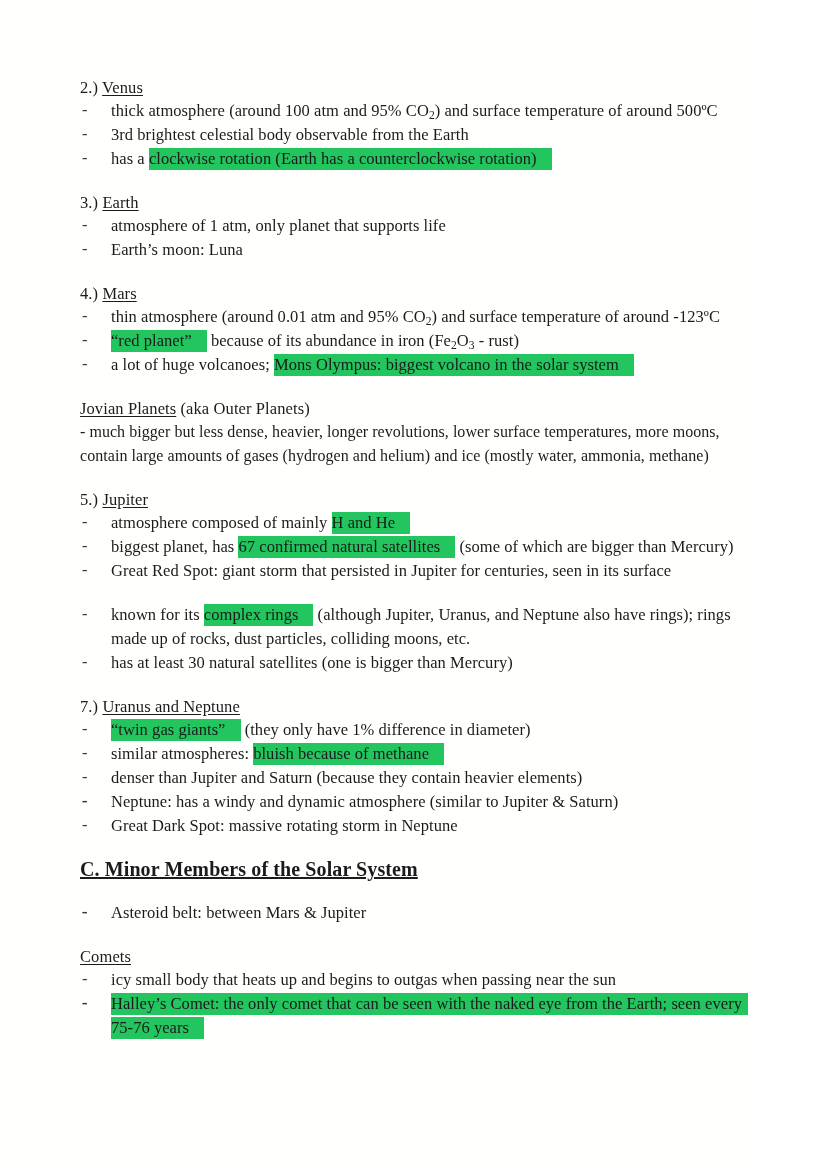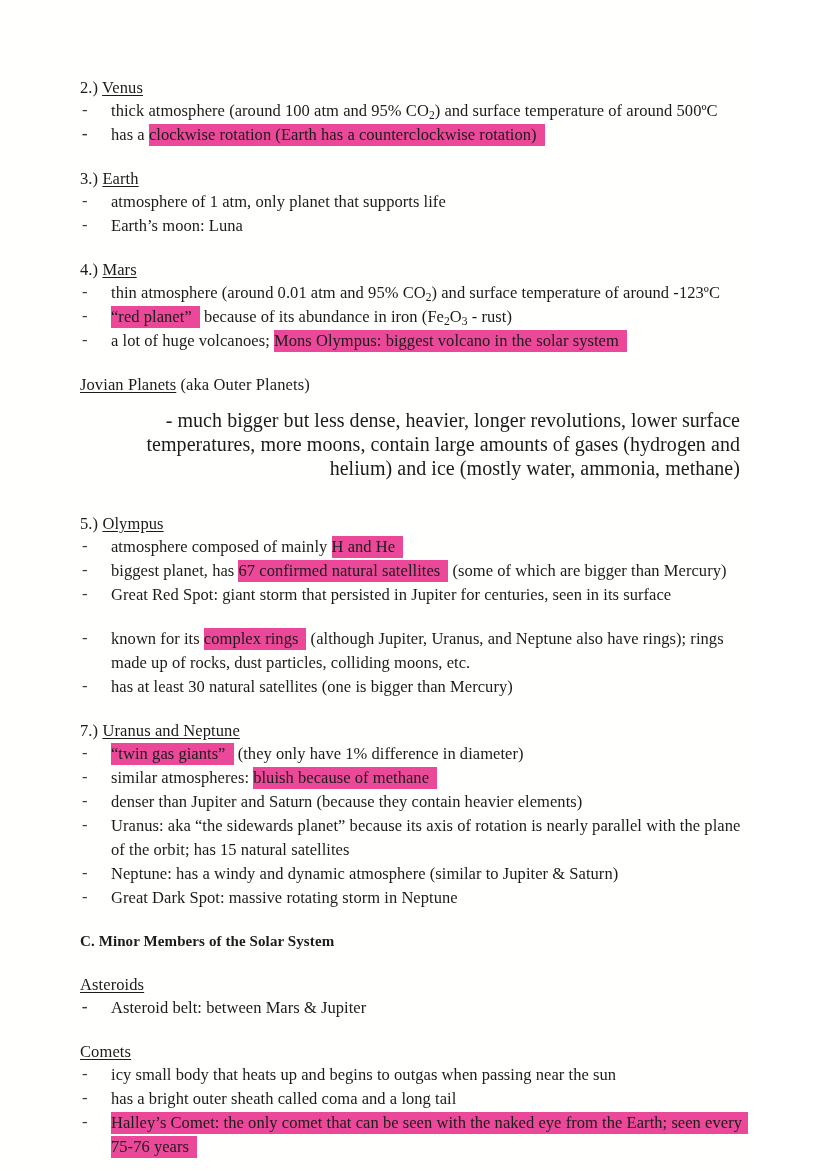--- a/index.html
+++ b/index.html
@@ -33,24 +33,25 @@
   .gap { height: 20px; }
 
   .heading {
     font-size: 16.5px;
     line-height: 23px;
     letter-spacing: .1px;
   }
   .heading .u { text-decoration: underline; text-underline-offset: 2px; }
 
   .bold-heading {
-    font-size: 15px;
+    font-size: 20px;
     line-height: 23px;
     font-weight: bold;
     letter-spacing: .1px;
+    text-decoration: underline;
   }
 
   
   ul.bullets {
     list-style: none;
     margin: 0;
     padding: 0;
   }
   ul.bullets > li {
     position: relative;
@@ -63,52 +64,51 @@
     position: absolute;
     left: 2px;
     top: -1px;
     font-size: 16.5px;
     line-height: 24px;
     color: #3a3a3a;
   }
 
   
   p.para {
-    margin: 12px;
-    font-size: 20px;
+    margin: 0;
+    font-size: 16px;
     line-height: 24px;
     letter-spacing: .05px;
-    text-align: right;
   }
 
   
   .hl {
-    background-color: #ec4899;
+    background-color: #22c55e;
     box-decoration-break: clone;
     -webkit-box-decoration-break: clone;
-    padding: 1px 8px 2px 0;
+    padding: 1px 15px 2px 0;
   }
 
   sub {
     font-size: 70%;
     line-height: 0;
     vertical-align: -0.22em;
   }
 </style>
 </head>
 <body>
 
 <div class="page">
   <div class="content">
 
     <div class="section">
       <div class="heading"><span>2.) </span><span class="u">Venus</span></div>
       <ul class="bullets">
         <li><span class="dash">-</span><span>thick atmosphere (around 100 atm and 95% CO</span><sub>2</sub><span>) and surface temperature of around 500ºC</span></li>
-        <li><span class="dash">-</span></li>
+        <li><span class="dash">-</span><span>3rd brightest celestial body observable from the Earth</span></li>
         <li><span class="dash">-</span><span>has a </span><span class="hl">clockwise rotation (Earth has a counterclockwise rotation)</span></li>
       </ul>
     </div>
 
     <div class="gap"></div>
 
     <div class="section">
       <div class="heading"><span>3.) </span><span class="u">Earth</span></div>
       <ul class="bullets">
         <li><span class="dash">-</span><span>atmosphere of 1 atm, only planet that supports life</span></li>
@@ -130,21 +130,21 @@
     <div class="gap"></div>
 
     <div class="section">
       <div class="heading"><span class="u">Jovian Planets</span><span> (aka Outer Planets)</span></div>
       <p class="para">- much bigger but less dense, heavier, longer revolutions, lower surface temperatures, more moons, contain large amounts of gases (hydrogen and helium) and ice (mostly water, ammonia, methane)</p>
     </div>
 
     <div class="gap"></div>
 
     <div class="section">
-      <div class="heading"><span>5.) </span><span class="u">Olympus</span></div>
+      <div class="heading"><span>5.) </span><span class="u">Jupiter</span></div>
       <ul class="bullets">
         <li><span class="dash">-</span><span>atmosphere composed of mainly </span><span class="hl">H and He</span></li>
         <li><span class="dash">-</span><span>biggest planet, has </span><span class="hl">67 confirmed natural satellites</span><span> (some of which are bigger than Mercury)</span></li>
         <li><span class="dash">-</span><span>Great Red Spot: giant storm that persisted in Jupiter for centuries, seen in its surface</span></li>
       </ul>
     </div>
 
     <div class="gap"></div>
 
     <div class="section">
@@ -155,47 +155,46 @@
     </div>
 
     <div class="gap"></div>
 
     <div class="section">
       <div class="heading"><span>7.) </span><span class="u">Uranus and Neptune</span></div>
       <ul class="bullets">
         <li><span class="dash">-</span><span class="hl">“twin gas giants”</span><span> (they only have 1% difference in diameter)</span></li>
         <li><span class="dash">-</span><span>similar atmospheres: </span><span class="hl">bluish because of methane</span></li>
         <li><span class="dash">-</span><span>denser than Jupiter and Saturn (because they contain heavier elements)</span></li>
-        <li><span class="dash">-</span><span>Uranus: aka “the sidewards planet” because its axis of rotation is nearly parallel with the plane of the orbit; has 15 natural satellites</span></li>
+        <li><span class="dash">-</span></li>
         <li><span class="dash">-</span><span>Neptune: has a windy and dynamic atmosphere (similar to Jupiter &amp; Saturn)</span></li>
         <li><span class="dash">-</span><span>Great Dark Spot: massive rotating storm in Neptune</span></li>
       </ul>
     </div>
 
     <div class="gap"></div>
 
     <div class="section">
       <div class="bold-heading">C. Minor Members of the Solar System</div>
     </div>
 
     <div class="gap"></div>
 
     <div class="section">
-      <div class="heading"><span class="u">Asteroids</span></div>
       <ul class="bullets">
         <li><span class="dash">-</span></li>
         <li><span class="dash">-</span><span>Asteroid belt: between Mars &amp; Jupiter</span></li>
       </ul>
     </div>
 
     <div class="gap"></div>
 
     <div class="section">
       <div class="heading"><span class="u">Comets</span></div>
       <ul class="bullets">
         <li><span class="dash">-</span><span>icy small body that heats up and begins to outgas when passing near the sun</span></li>
-        <li><span class="dash">-</span><span>has a bright outer sheath called coma and a long tail</span></li>
+        <li><span class="dash">-</span></li>
         <li><span class="dash">-</span><span class="hl">Halley’s Comet: the only comet that can be seen with the naked eye from the Earth; seen every 75-76 years</span></li>
       </ul>
     </div>
 
   </div>
 </div>
 
 </body></html>

